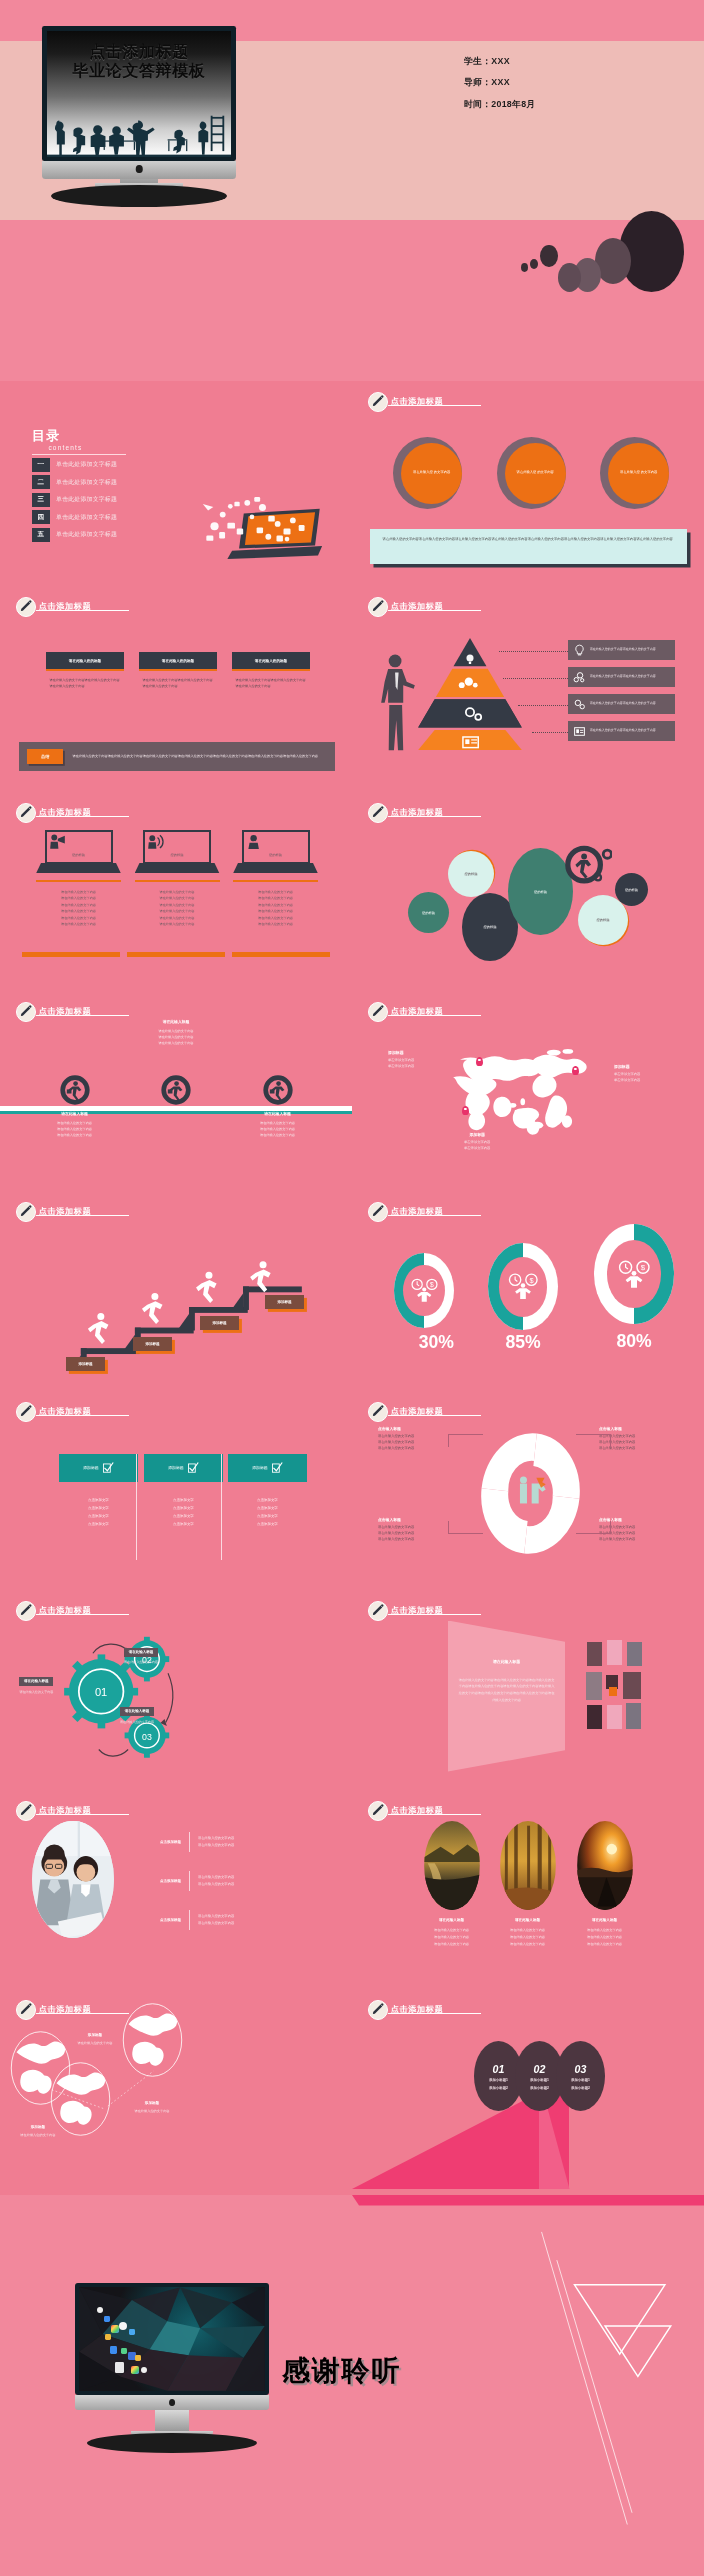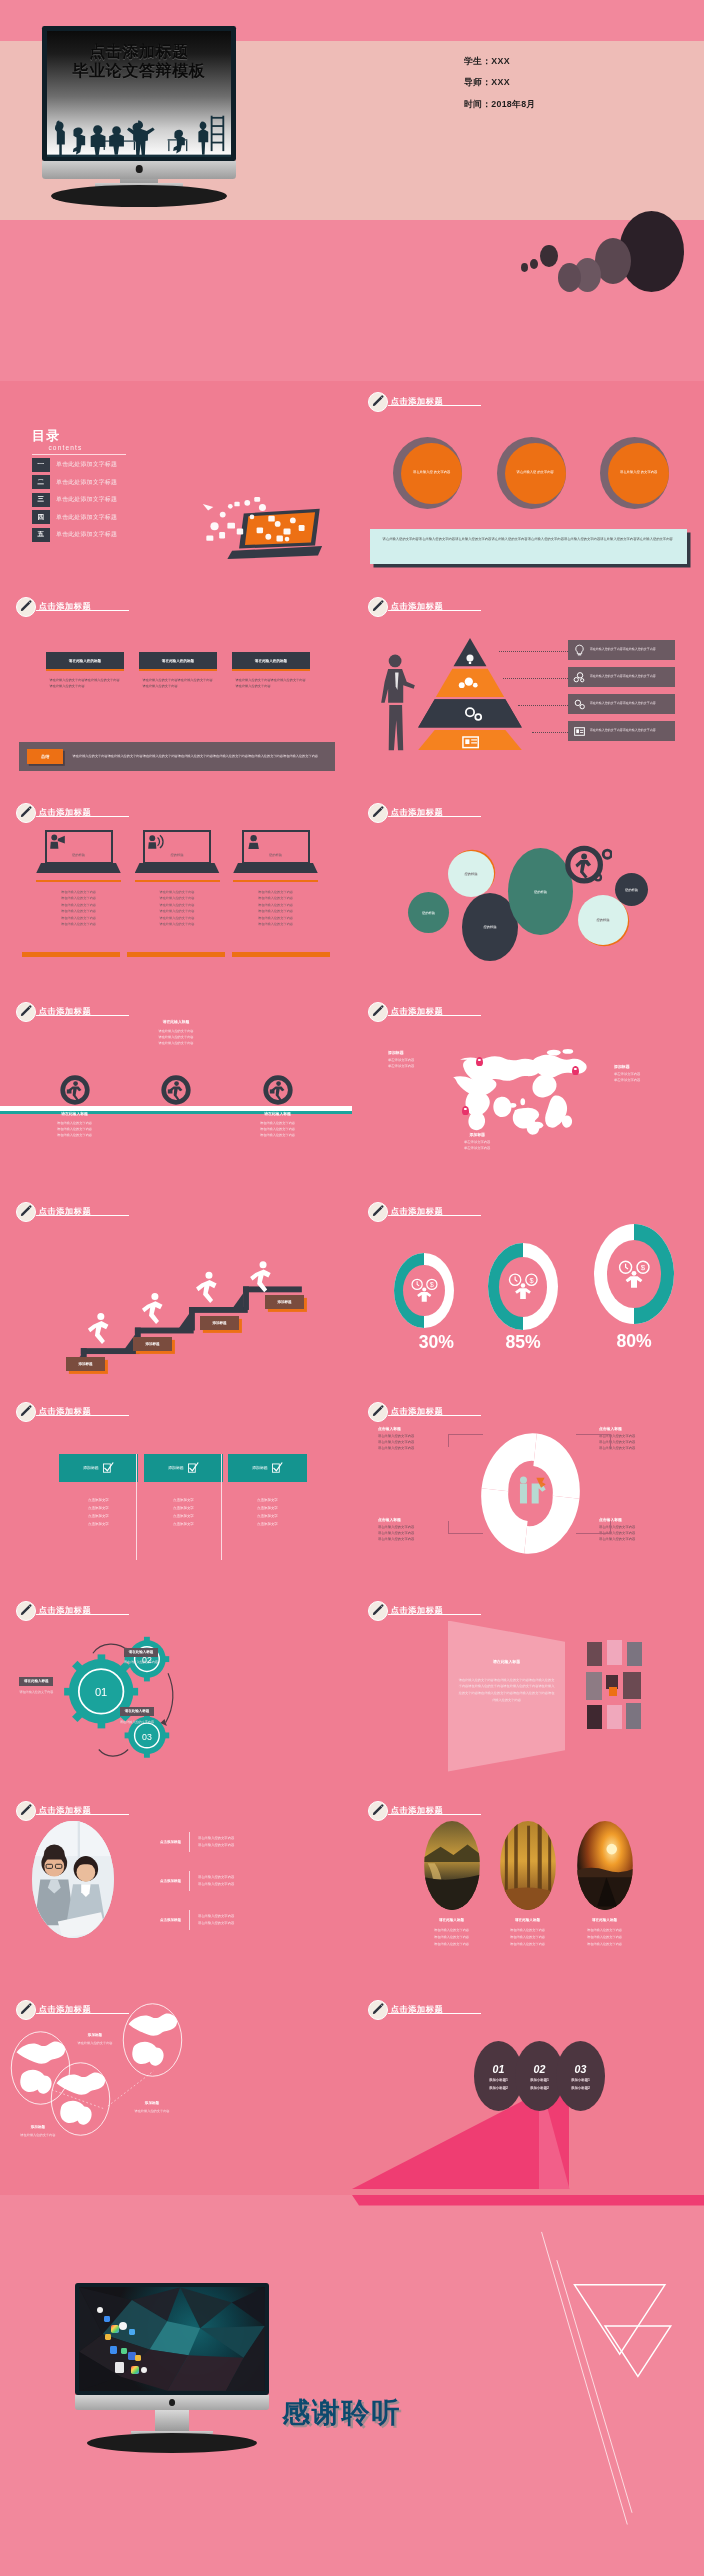--- a/index.html
+++ b/index.html
@@ -210,22 +210,22 @@
   
   .closing { position:absolute; left:0; top:2195px; width:704px; height:381px; background:#f2889c; overflow:hidden;}
   .close-imac { position:absolute; left:75px; top:88px; width:194px; }
   .close-imac .bezel { width:194px; height:112px; background:#0f1f28; border-radius:2.9px; padding:4.1px;}
   .close-imac .screen { width:100%; height:100%;
      background:
        radial-gradient(circle at 62% 40%, #13616b 0%, #0d3a44 32%, #141418 62%),
        linear-gradient(135deg,#1b1b20,#101014);
      position:relative; overflow:hidden;}
   .dockicon { position:absolute; width:5.9px; height:5.9px; border-radius:1.4px; }
-  .thanks { position:absolute; left:282px; top:157px; font-size:28px; font-weight:bold; color:#0c4a6e;
-     letter-spacing:1.8px; text-shadow:2.3px 2.3px 0 rgba(140,140,140,.75);margin-top:42px; }
+  .thanks { position:absolute; left:282px; top:157px; font-size:28px; font-weight:bold; color:#000000;
+     letter-spacing:1.8px; text-shadow:2.3px 2.3px 0 rgba(140,140,140,.75); }
   .top-band { position:absolute; left:352px; top:0; width:352px; height:10.6px; background:#ef3d72;
      clip-path: polygon(0 0, 100% 0, 100% 100%, 2% 100%); }
 </style>
 </head>
 <body>
 
 <div class="page">
 
   <div class="cover">
     <div class="band"></div>

